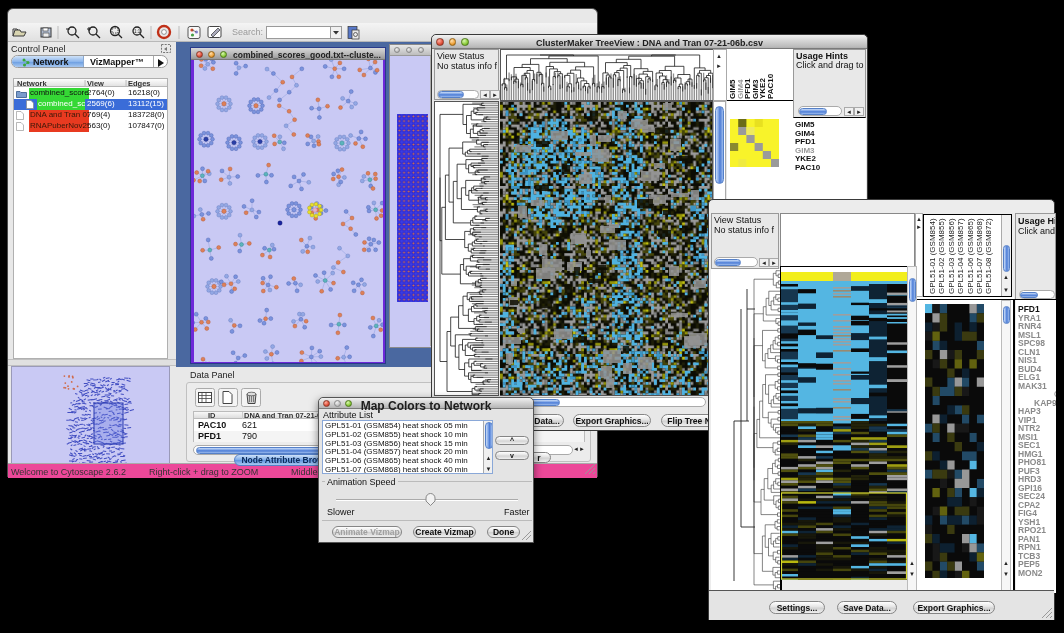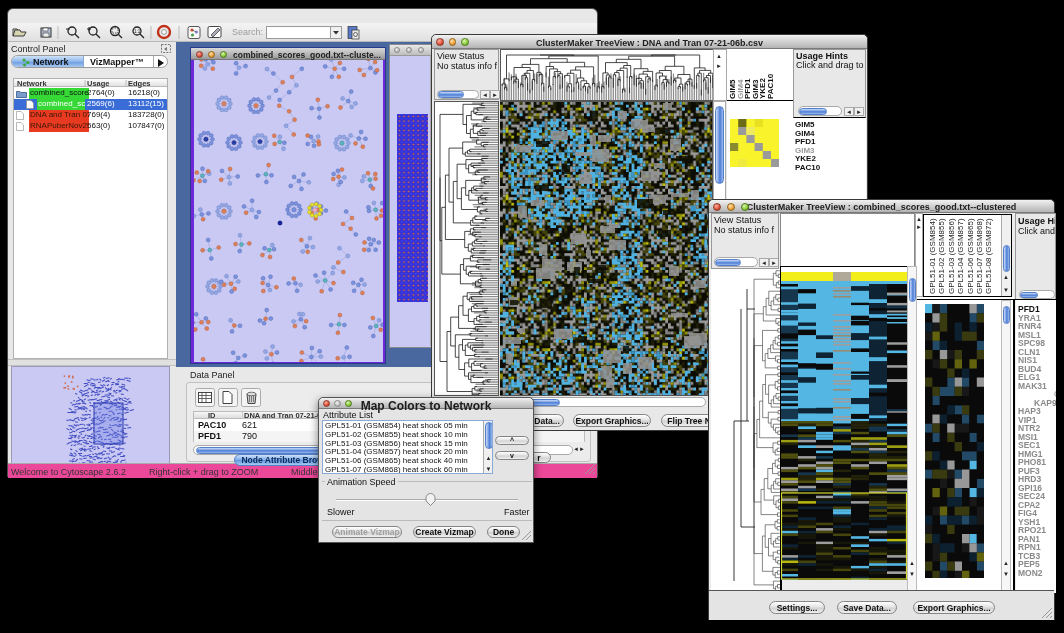--- a/index.html
+++ b/index.html
@@ -98,21 +98,21 @@
         </svg>
       <div class="abs" style="left:21px;top:1px;font-size:9px;font-weight:bold;color:#111;">Network</div>
       <div class="abs" style="left:78px;top:1px;font-size:9px;font-weight:bold;color:#111;">VizMapper™</div>
       <div class="abs" style="left:141px;top:0;width:16px;height:100%;border-left:1px solid #aaa;"></div>
       <div class="abs" style="left:146px;top:2.5px;width:0;height:0;border-left:6px solid #111;border-top:4px solid transparent;border-bottom:4px solid transparent;"></div>
     </div>
 
     <div class="abs" style="left:5px;top:36px;width:155px;height:281px;background:#fff;border:1px solid #b0b0b0;">
       <div class="abs" style="left:0;top:0;width:100%;height:8px;background:linear-gradient(#fdfdfd,#e2e2e2);border-bottom:1px solid #b8b8b8;font-size:7.5px;font-weight:bold;color:#333;">
         <span class="abs" style="left:3px;top:0;">Network</span>
-        <span class="abs" style="left:73px;top:0;">Usage</span>
+        <span class="abs" style="left:73px;top:0;">View</span>
         <span class="abs" style="left:114px;top:0;">Edges</span>
         <span class="abs" style="left:70px;top:-1px;color:#bbb;">|</span>
         <span class="abs" style="left:111px;top:-1px;color:#bbb;">|</span>
       </div>
 
       <div class="abs" style="left:0;top:9px;width:100%;height:11px;font-size:8px;color:#111;">
         <svg class="abs" style="left:2px;top:2px;" width="11" height="8">
             <path d="M0.5 7.5 V1.5 H4 L5 2.5 H10.5 V7.5 Z" fill="#7a9ccc" stroke="#35598a" stroke-width="0.8"></path>
           </svg>
         <span class="abs" style="left:15px;top:0;width:60px;background:#35d835;padding:0 1px;overflow:hidden;white-space:nowrap;display:inline-block;height:10.5px;">combined_scores_go</span>
@@ -842,26 +842,20 @@
   <div class="strack" style="left:9px;top:362px;width:265px;height:10px;"></div>
   <div class="spill" style="left:72px;top:363.5px;width:56px;height:7px;"></div>
 
   <div class="aqb" style="left:14px;top:379px;width:55px;height:13px;font-size:8.5px;line-height:12px;">Settings...</div>
   <div class="aqb" style="left:76px;top:379px;width:56px;height:13px;font-size:8.5px;line-height:12px;">Save Data...</div>
   <div class="aqb" style="left:141px;top:379px;width:78px;height:13px;font-size:8.5px;line-height:12px;">Export Graphics...</div>
   <div class="aqb" style="left:229px;top:379px;width:76px;height:13px;font-size:8.5px;line-height:12px;">Flip Tree Nodes</div>
 </div>
 
 <div class="win" style="left:708px;top:199px;width:347px;height:421px;background:#ececec;border:1px solid #3a3a3a;border-radius:5px 5px 0 0;z-index:5;">
-  <div class="titlebar" style="height:12.5px;">
-    <div class="ttext" style="top:2px;font-size:9px;">ClusterMaker TreeView : combined_scores_good.txt--clustered</div>
-    <div class="tl tlr" style="left:4px;top:2.5px;width:8px;height:8px;"></div>
-    <div class="tl tlo" style="left:18px;top:2.5px;width:8px;height:8px;"></div>
-    <div class="tl tlg" style="left:32px;top:2.5px;width:8px;height:8px;"></div>
-  </div>
 
   <div class="abs" style="left:2px;top:13px;width:68px;height:56px;background:#e8e8e8;border:1px solid #999;font-size:9px;color:#111;overflow:hidden;">
     <div class="abs" style="left:2px;top:1px;">View Status</div>
     <div class="abs" style="left:2px;top:11px;white-space:nowrap;">No status info f</div>
     <div class="strack" style="left:2px;top:43px;width:44px;height:10px;"></div>
     <div class="spill" style="left:3px;top:44.5px;width:26px;height:7px;"></div>
     <div class="arrbtn" style="left:47px;top:44px;width:10px;height:9px;border:1px solid #aaa;background:#f0f0f0;">◄</div>
     <div class="arrbtn" style="left:57px;top:44px;width:10px;height:9px;border:1px solid #aaa;background:#f0f0f0;">►</div>
   </div>
 

